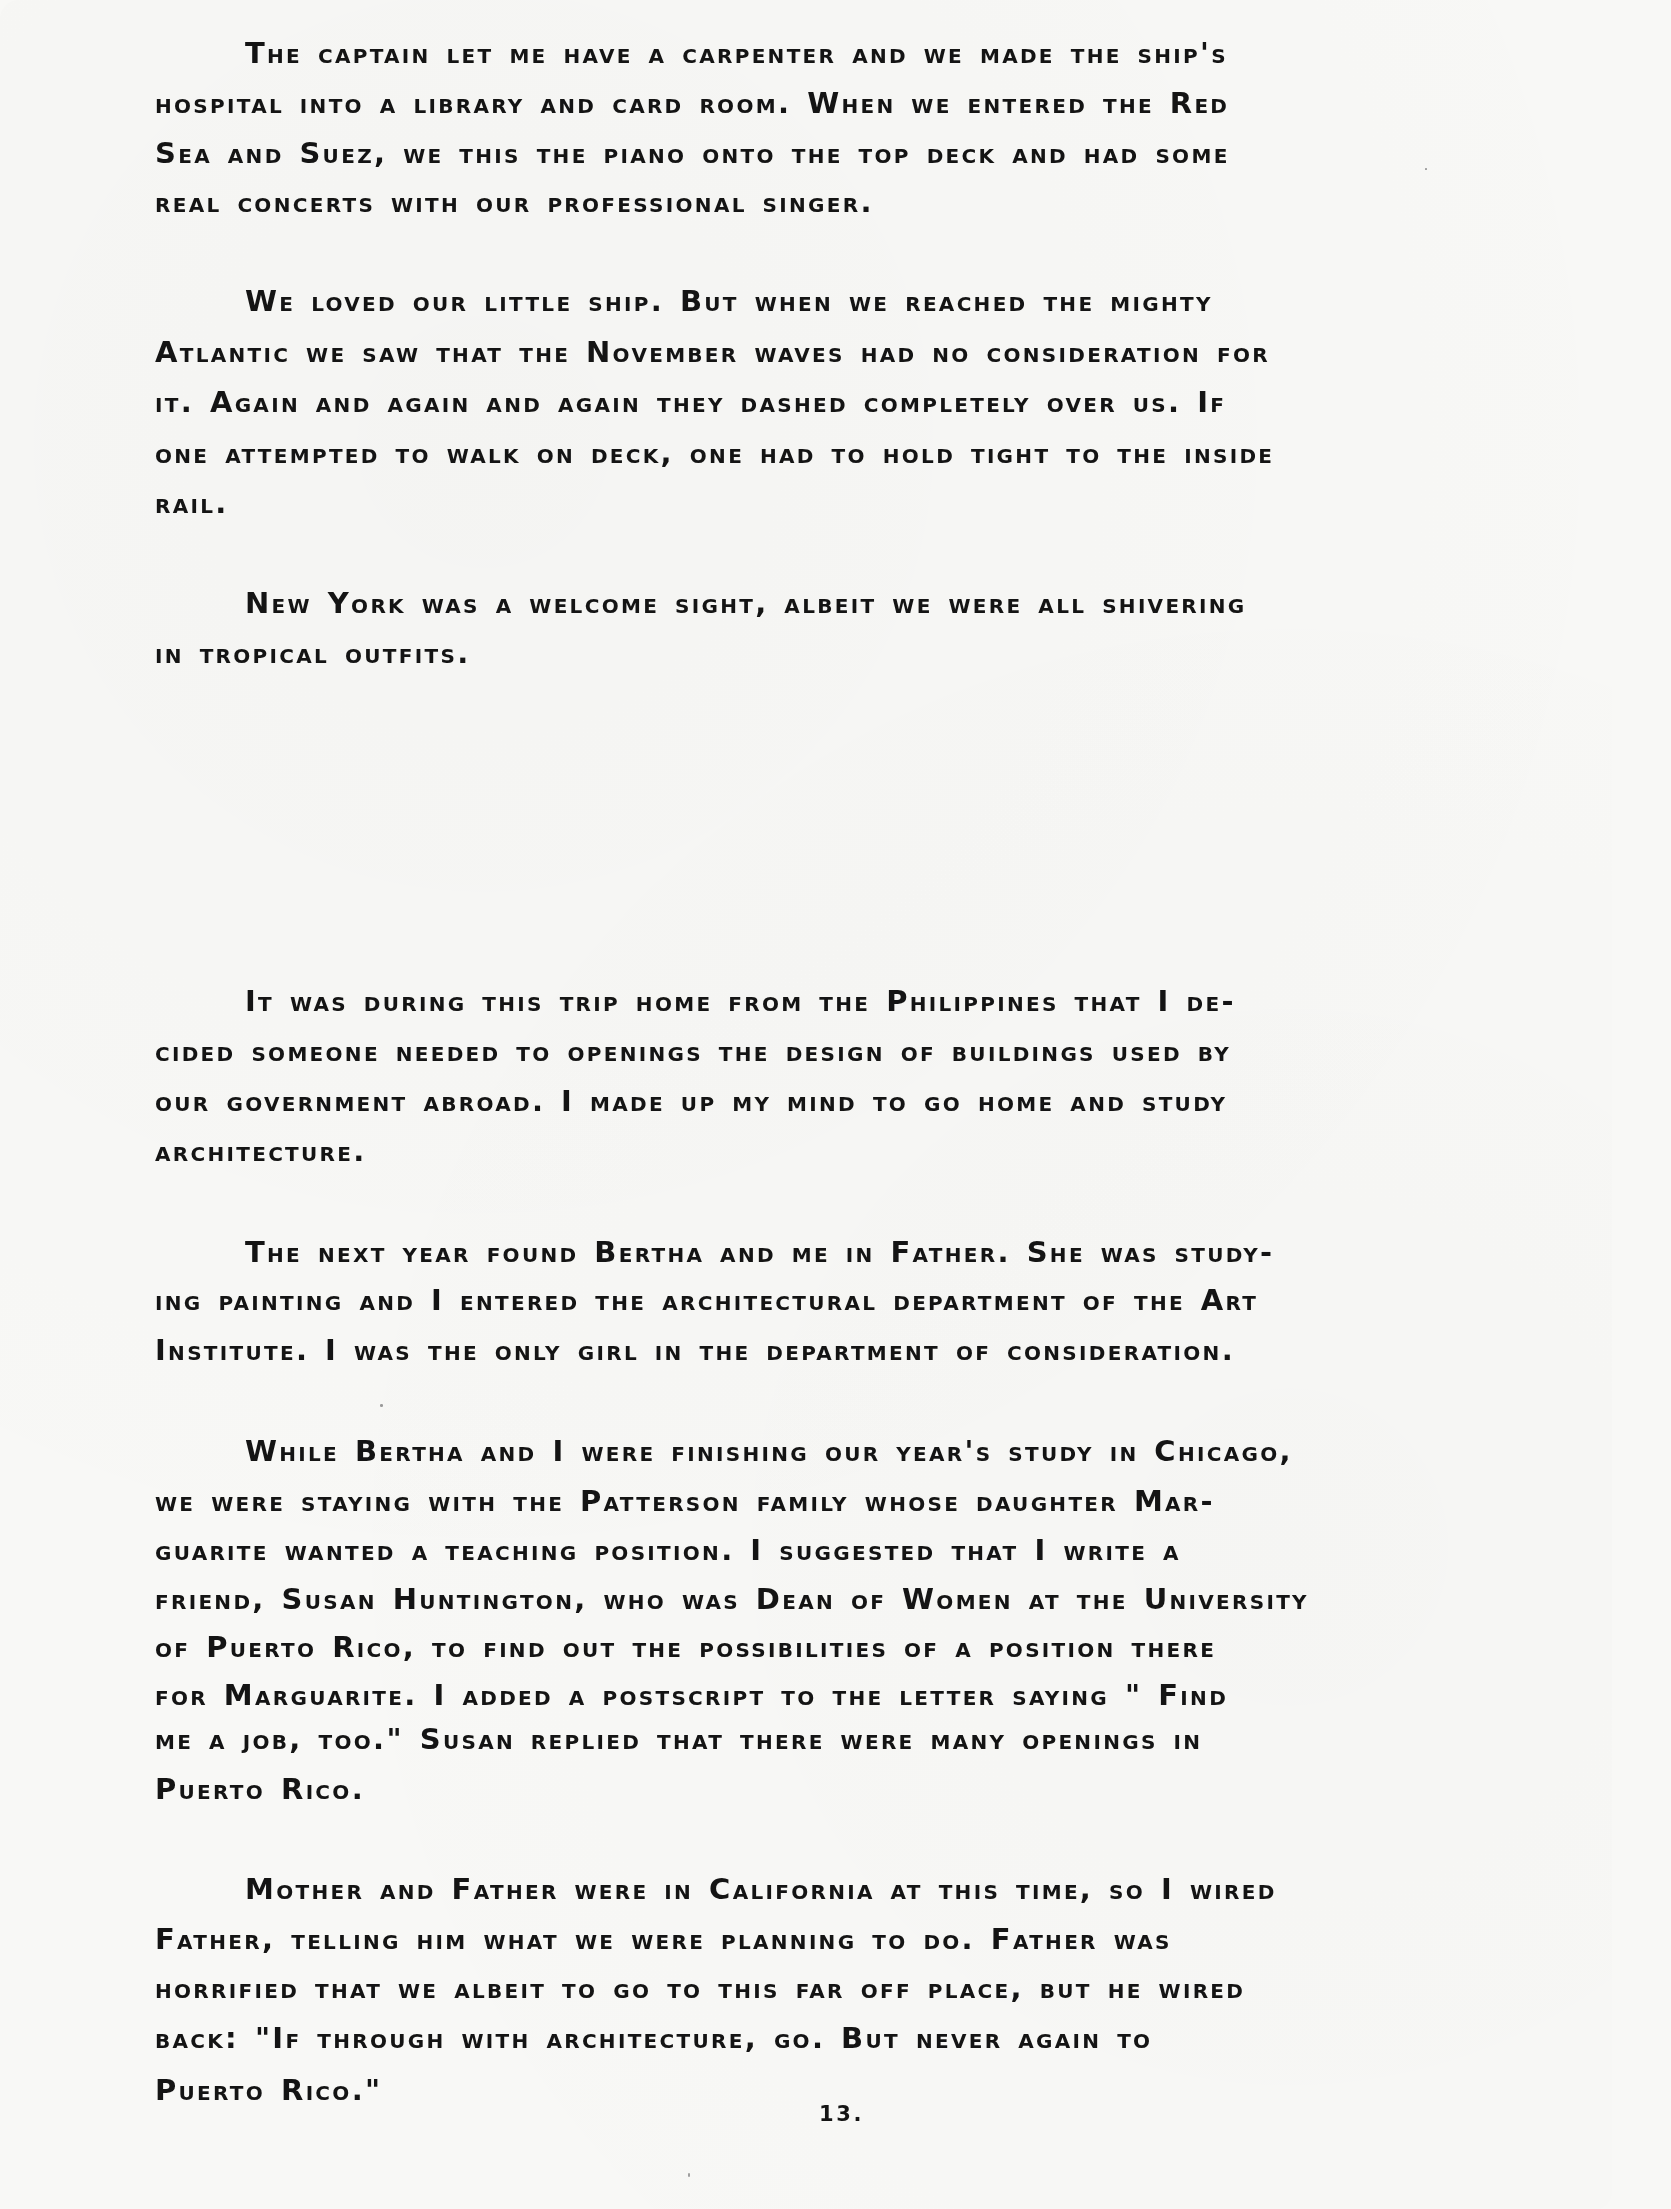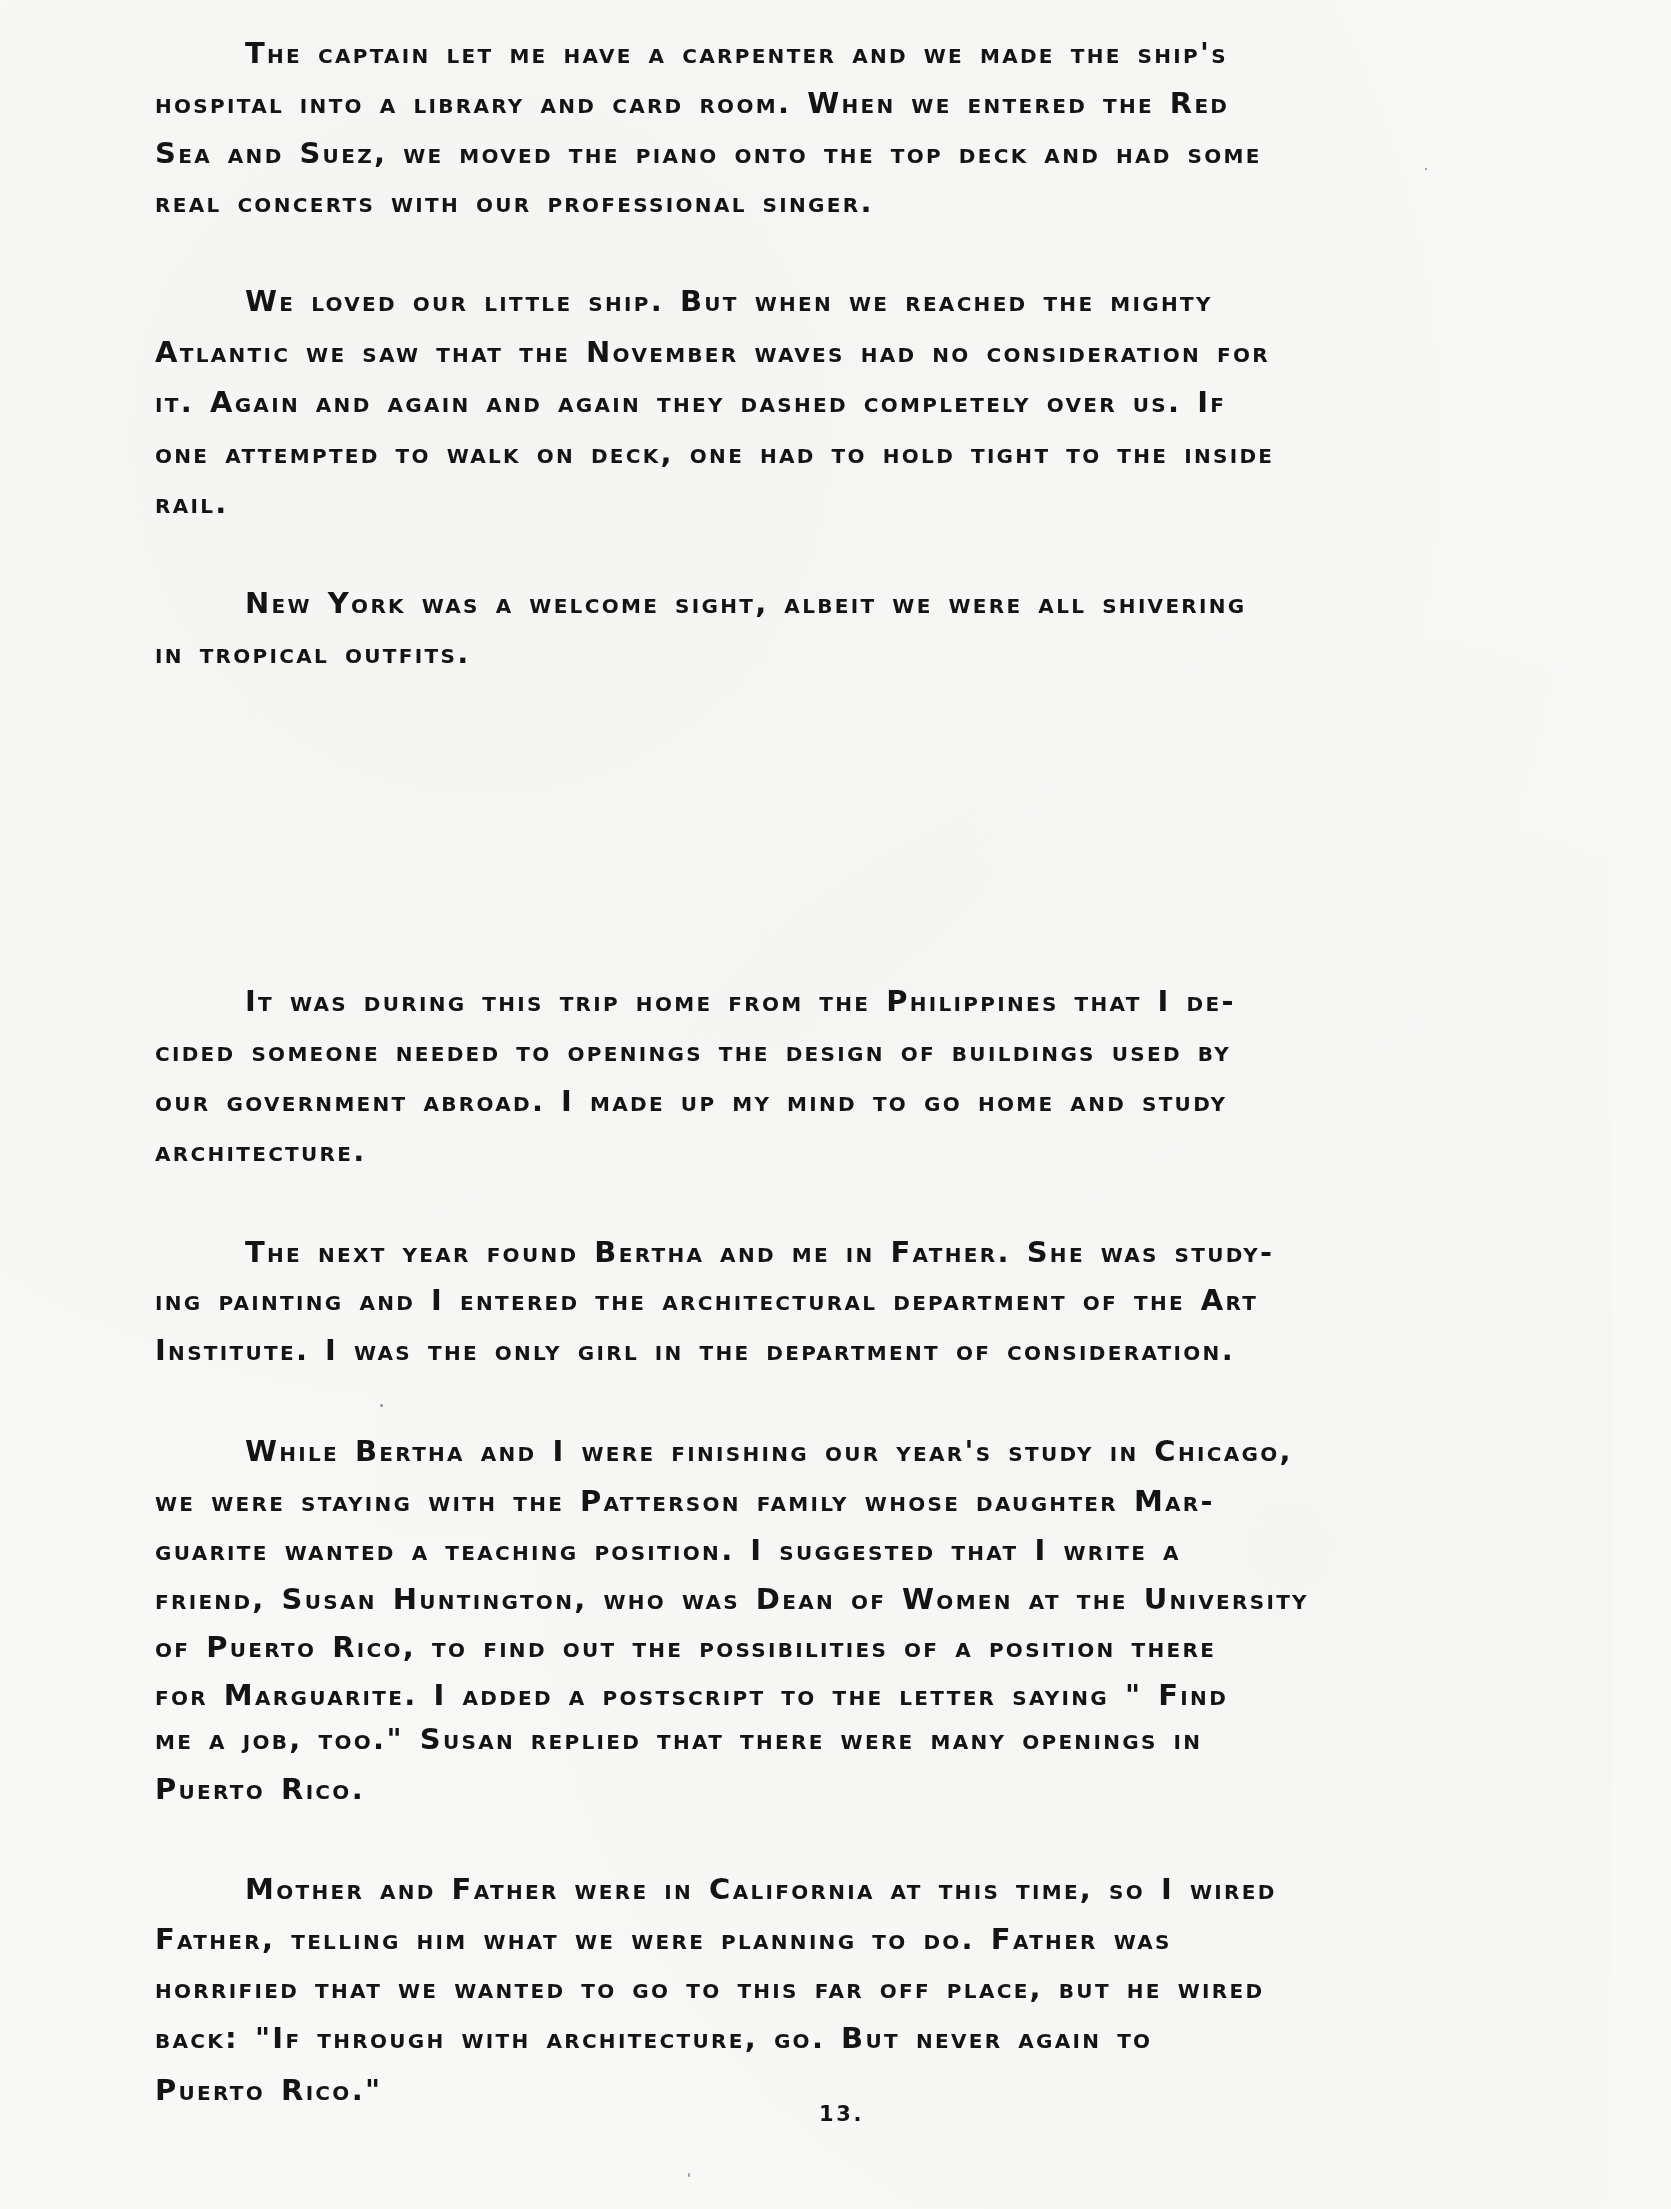--- a/index.html
+++ b/index.html
@@ -54,21 +54,21 @@
   }
 </style>
 </head>
 <body>
 
 <div class="page">
 
   <div>
     <div class="line first" style="top:38px">The captain let me have a carpenter and we made the ship's</div>
     <div class="line" style="top:88px">hospital into a library and card room.  When we entered the Red</div>
-    <div class="line" style="top:138px">Sea and Suez, we moved the piano onto the top deck and had some</div>
+    <div class="line" style="top:138px">Sea and Suez, we this the piano onto the top deck and had some</div>
     <div class="line" style="top:187px">real concerts with our professional singer.</div>
   </div>
 
   <div>
     <div class="line first" style="top:286px">We loved our little ship.  But when we reached the mighty</div>
     <div class="line" style="top:337px">Atlantic we saw that the November waves had no consideration for</div>
     <div class="line" style="top:387px">it.  Again and again and again they dashed completely over us.  If</div>
     <div class="line" style="top:438px">one attempted to walk on deck, one had to hold tight to the inside</div>
     <div class="line" style="top:488px">rail.</div>
   </div>
@@ -98,21 +98,21 @@
     <div class="line" style="top:1584px">friend, Susan Huntington, who was Dean of Women at the University</div>
     <div class="line" style="top:1632px">of Puerto Rico, to find out the possibilities of a position there</div>
     <div class="line" style="top:1680px">for Marguarite.  I added a postscript to the letter saying " Find</div>
     <div class="line" style="top:1724px">me a job, too." Susan replied that there were many openings in</div>
     <div class="line" style="top:1774px">Puerto Rico.</div>
   </div>
 
   <div>
     <div class="line first" style="top:1874px">Mother and Father were in California at this time, so I wired</div>
     <div class="line" style="top:1924px">Father, telling him what we were planning to do.  Father was</div>
-    <div class="line" style="top:1973px">horrified that we wanted to go to this far off place, but he wired</div>
+    <div class="line" style="top:1973px">horrified that we albeit to go to this far off place, but he wired</div>
     <div class="line" style="top:2023px">back: "If through with architecture, go.  But never again to</div>
     <div class="line" style="top:2075px">Puerto Rico."</div>
   </div>
 
   <div class="page-number">13.</div>
 
   <div class="speck" style="left:380px; top:1404px"></div>
   <div class="speck" style="left:688px; top:2173px; width:1.7px; height:4.4px"></div>
   <div class="speck" style="left:1425px; top:168px; width:1.7px; height:1.7px"></div>
 </div>

